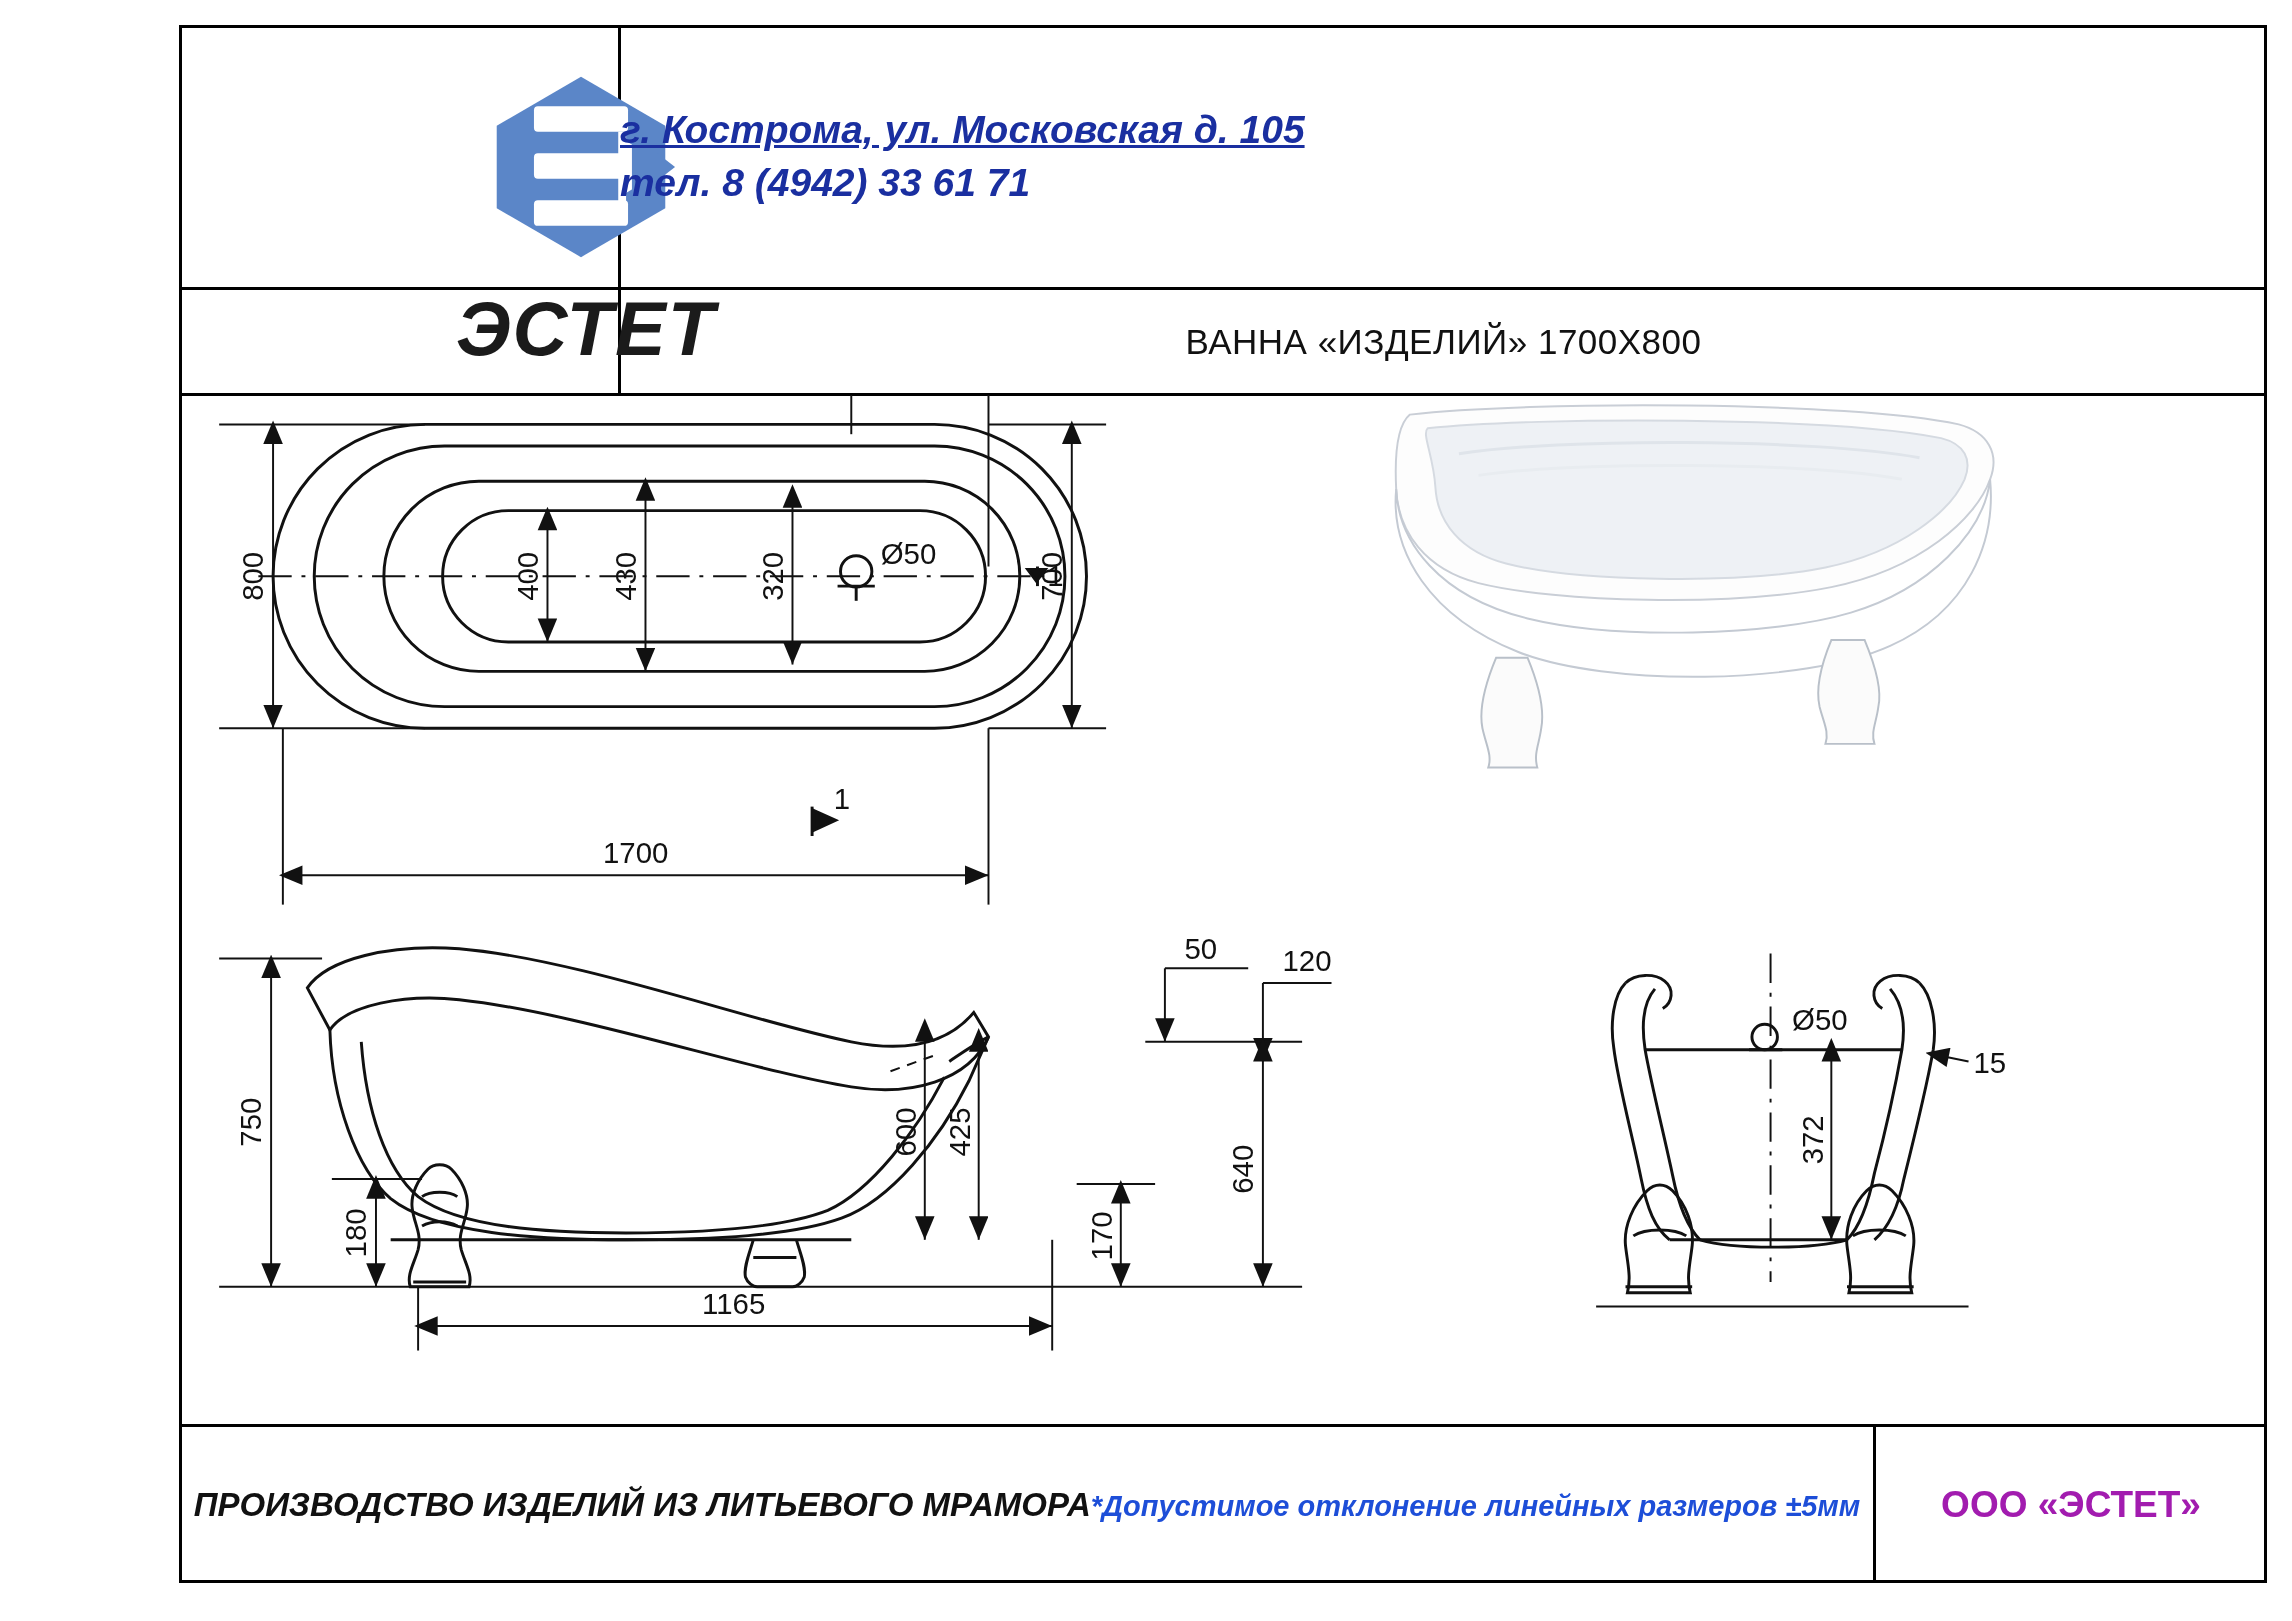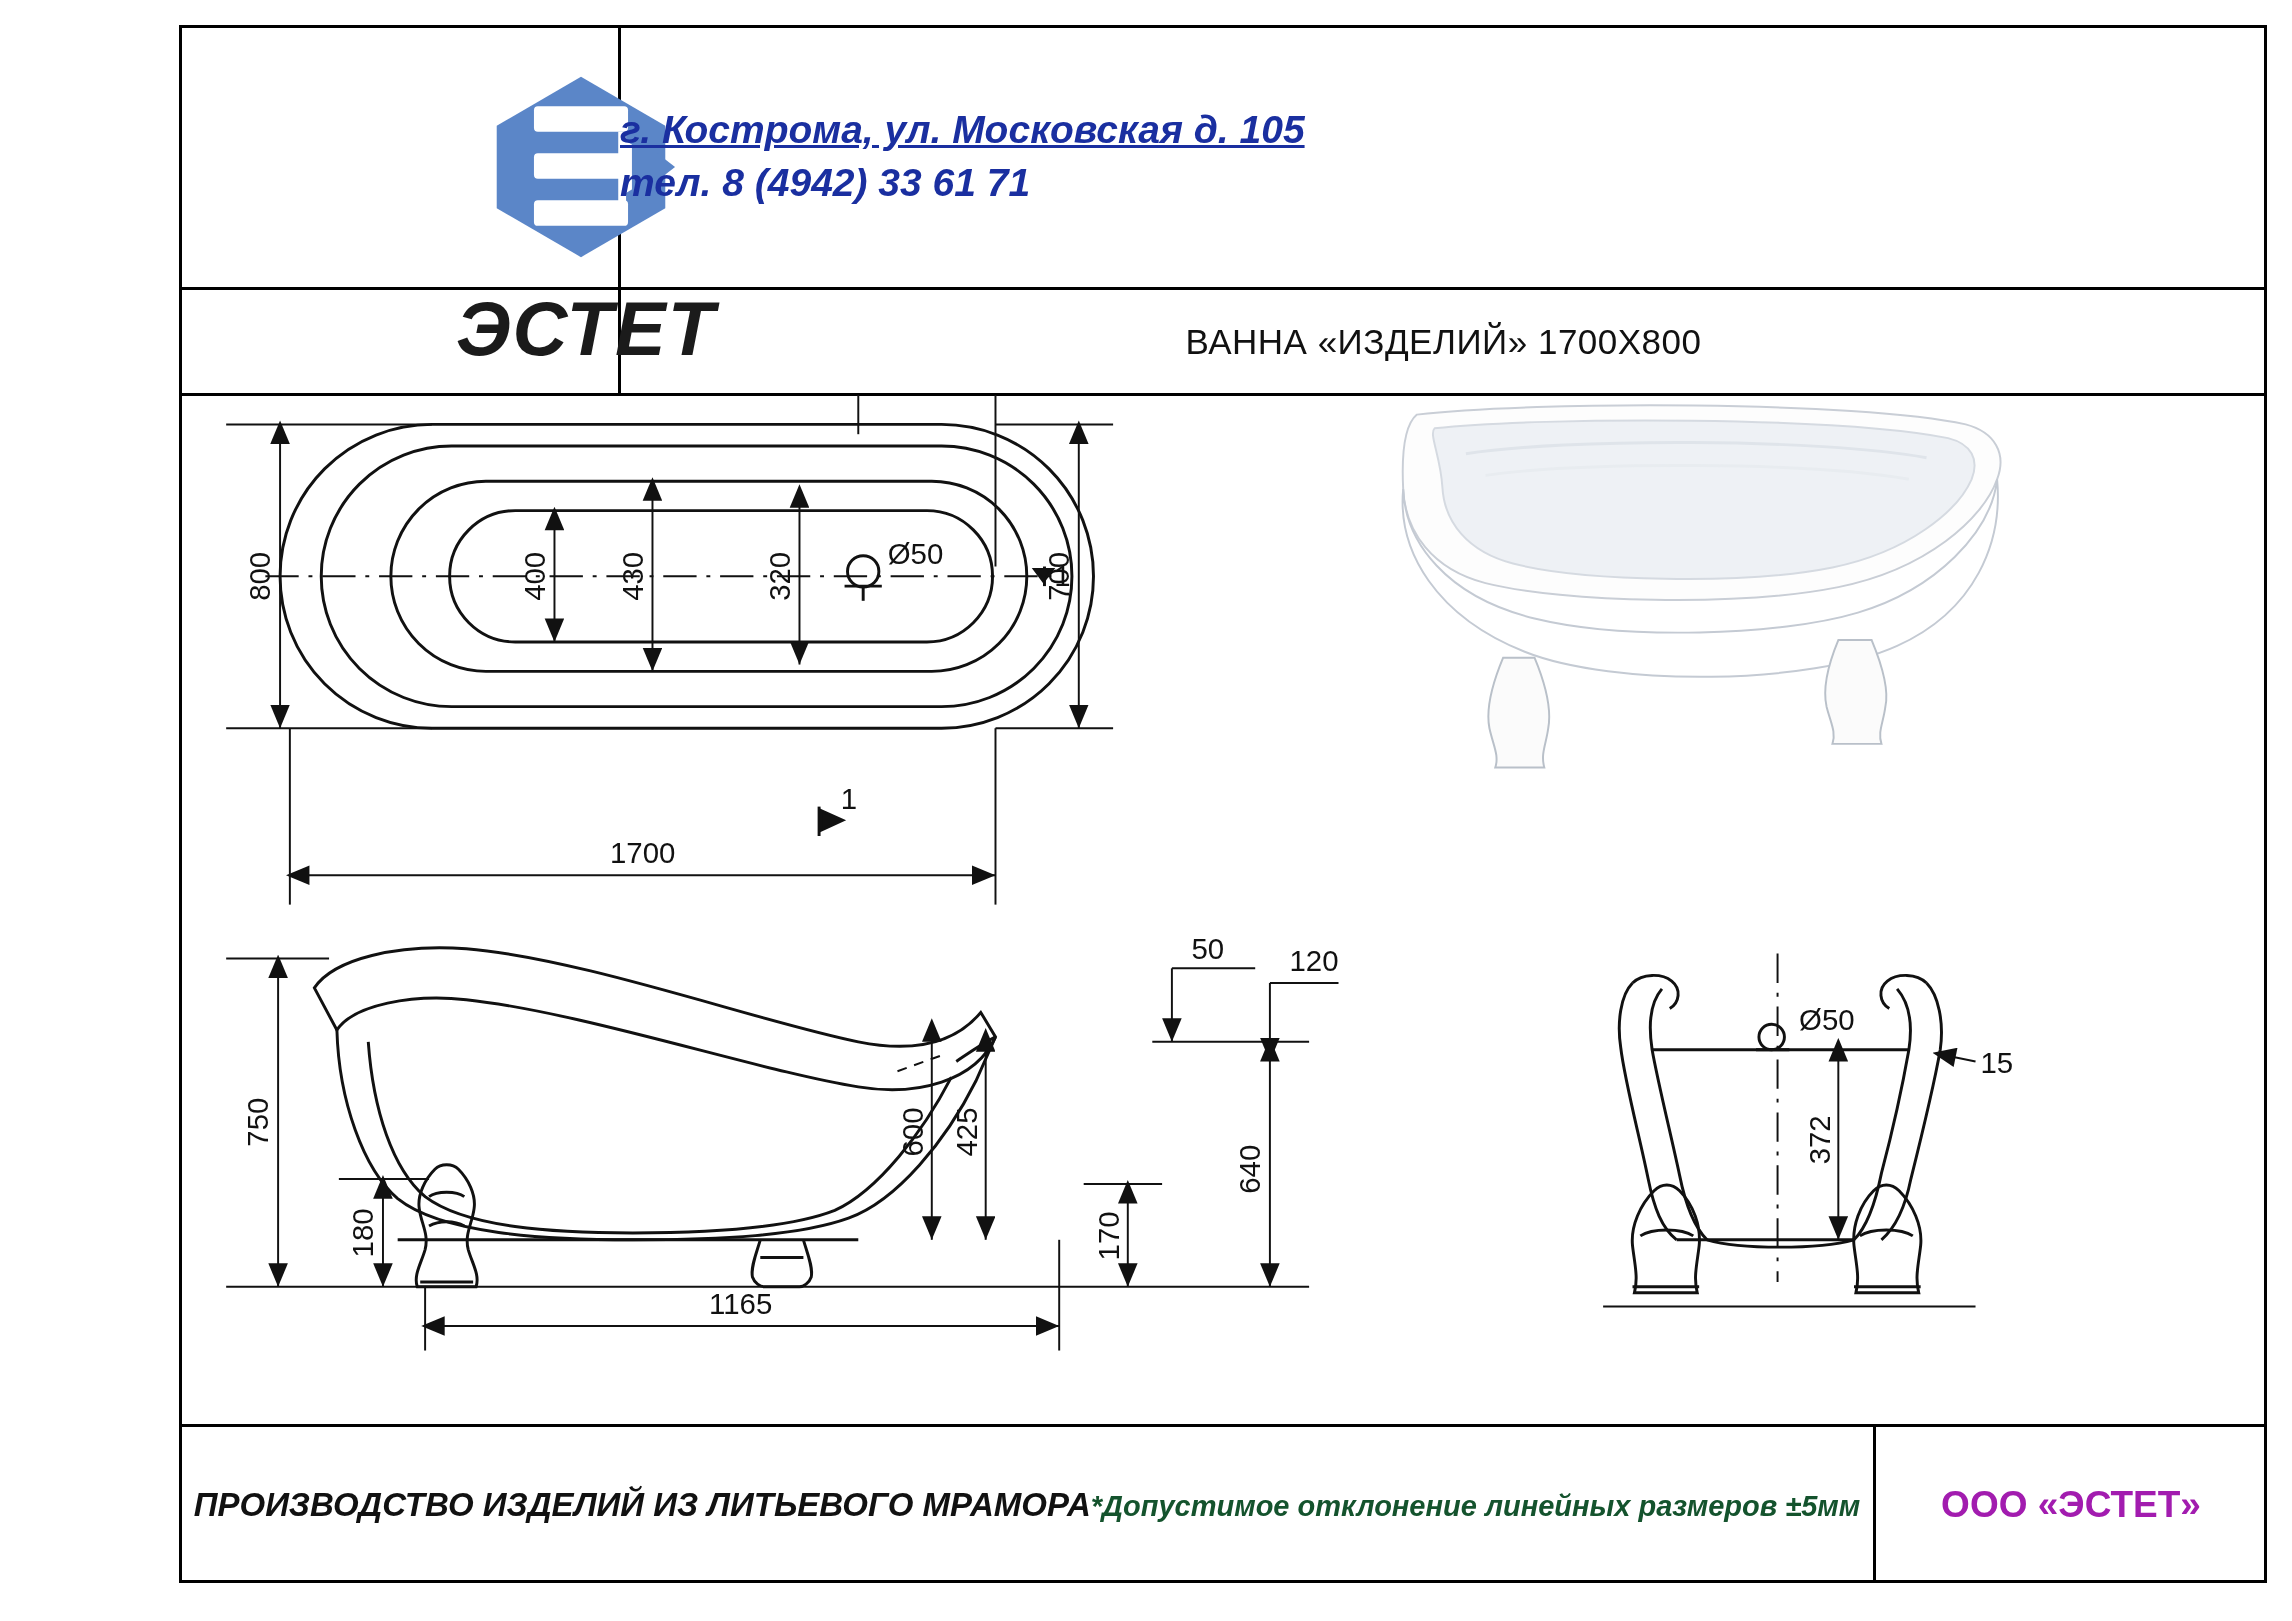--- a/index.html
+++ b/index.html
@@ -17,26 +17,26 @@
   .addr-box{position:absolute;left:620px;top:24.5px;width:1647px;height:265px;display:flex;flex-direction:column;justify-content:center;}
   .addr-line{font-size:39px;font-weight:bold;font-style:italic;color:#1a2fa0;line-height:1.35;white-space:nowrap;}
   .addr-line.underline{text-decoration:underline;}
 
   .title-box{position:absolute;left:620px;top:289px;width:1647px;height:106px;display:flex;align-items:center;justify-content:center;}
   .title-text{font-size:35px;color:#111;letter-spacing:0.5px;white-space:nowrap;}
 
   
   .footer-box{position:absolute;left:179px;top:1426px;width:1696px;height:157px;display:flex;flex-direction:row;align-items:center;justify-content:center;}
   .footer-l1{font-size:33px;font-weight:bold;font-style:italic;color:#111;white-space:nowrap;}
-  .footer-l2{font-size:29px;font-weight:bold;font-style:italic;color:#14532d;white-space:nowrap;margin-top:4px;}
+  .footer-l2{font-size:29px;font-weight:bold;font-style:italic;color:#1d4ed8;white-space:nowrap;margin-top:4px;}
   .company-box{position:absolute;left:1875px;top:1426px;width:392px;height:157px;display:flex;align-items:center;justify-content:center;}
   .company-text{font-size:37px;font-weight:bold;color:#a21caf;white-space:nowrap;text-align:center;}
 
   
-  .draw{position:absolute;left:172px;top:395px;width:2088px;height:1031px;}
+  .draw{position:absolute;left:165px;top:395px;width:2088px;height:1031px;}
   svg{display:block;}
   .dim{font-family:"Liberation Sans",sans-serif;font-size:30px;fill:#111;}
   .dimv{font-family:"Liberation Sans",sans-serif;font-size:30px;fill:#111;}
 </style>
 </head>
 <body>
 
 <div class="sheet">
 
   <div class="frame"></div>

